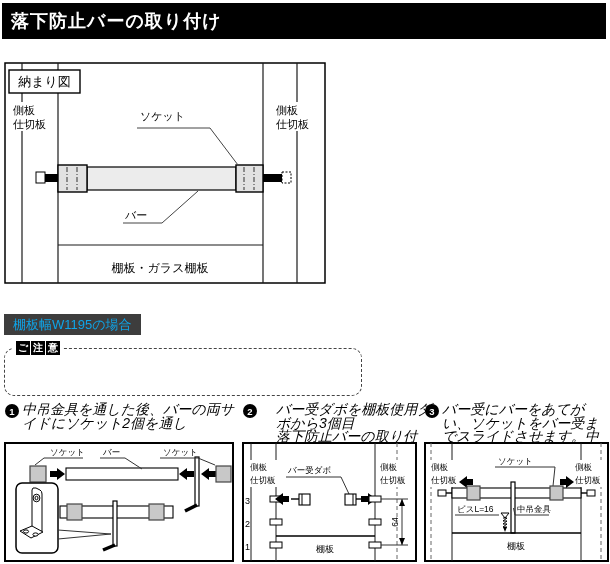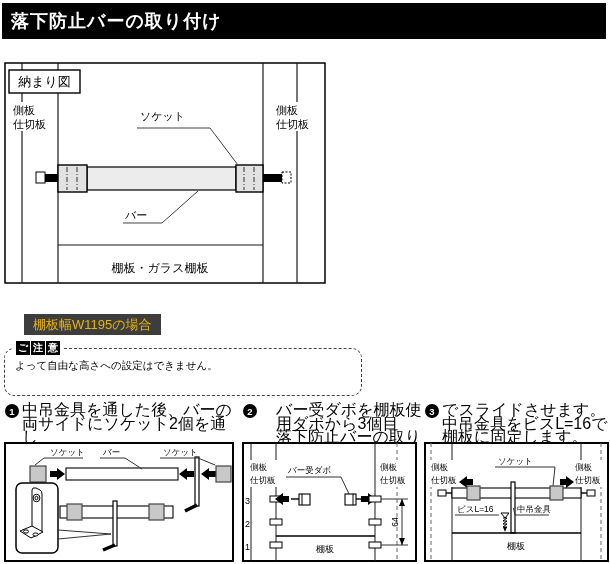--- a/index.html
+++ b/index.html
@@ -7,43 +7,43 @@
     position:relative; width:610px; height:564px; background:#fff;
     font-family:"Liberation Sans","DejaVu Sans",sans-serif; color:#000; overflow:hidden;padding-left:46px;
   }
   .titlebar {
     position:absolute; left:2px; top:3px; width:595px; height:36px;
     background:#000; color:#fff; display:flex; align-items:center;
     padding-left:9px; font-size:18px; font-weight:bold; letter-spacing:1px;
   }
   .section-title {
     position:absolute; left:4px; top:314px; height:21px;
-    background:#3d3d3d; color:#eab308; font-size:13px;
-    display:flex; align-items:center; padding:0 9px; white-space:nowrap;margin-left:20px;
+    background:#3d3d3d; color:#0ea5e9; font-size:13px;
+    display:flex; align-items:center; padding:0 9px; white-space:nowrap;
   }
   .notebox {
     position:absolute; left:4px; top:348px; width:356px; height:46px;
     border:1px dashed #444; border-radius:10px; background:#fff;
   }
   .note-label {
     position:absolute; left:8px; top:-8px; background:#fff;
     display:flex; gap:1px; padding:0 3px;
   }
   .note-char {
     width:14px; height:14px; background:#000; color:#fff;
     font-size:10px; font-weight:bold;
     display:flex; align-items:center; justify-content:center;
   }
   .note-text { position:absolute; left:10px; top:9px; font-size:10.5px; line-height:15px; }
   .step-num {
     position:absolute; width:14px; height:14px; border-radius:50%;
     background:#000; color:#fff; font-size:9.5px; font-weight:bold;
     display:flex; align-items:center; justify-content:center;
   }
-  .step-text { position:absolute; font-size:16px; line-height:13.5px; }
+  .step-text { position:absolute; font-size:14px; line-height:13.5px;font-style:italic; }
   svg.diag { position:absolute; }
   svg text { font-family:"Liberation Sans","DejaVu Sans",sans-serif; fill:#000; }
 </style>
 </head>
 <body>
 
 <div class="page">
 
   <div class="titlebar">
     <span>落下防止バーの取り付け</span>
@@ -95,37 +95,37 @@
     <span>棚板幅W1195の場合</span>
   </div>
 
   <div class="notebox">
     <div class="note-label">
       <span class="note-char">ご</span>
       <span class="note-char">注</span>
       <span class="note-char">意</span>
     </div>
     <div class="note-text">
-      <div>よって自由な高さへの設定はできません。</div>
     </div>
   </div>
 
   <div class="step-num" style="left:5px; top:404px;">1</div>
   <div class="step-text" style="left:22px; top:403px; width:214px;">
     <div>中吊金具を通した後、バーの両サイドにソケット2個を通し</div>
   </div>
 
   <div class="step-num" style="left:243px; top:404px;">2</div>
   <div class="step-text" style="left:276px; top:403px; width:158px;">
     <div>バー受ダボを棚板使用ダボから3個目</div>
     <div>落下防止バーの取り付け。</div>
   </div>
 
   <div class="step-num" style="left:425px; top:404px;">3</div>
   <div class="step-text" style="left:442px; top:403px; width:168px;">
+    <div>バー受にバーをあてがい、ソケットをバー受ま</div>
     <div>でスライドさせます。中吊金具をビスL=16で</div>
     <div>棚板に固定します。</div>
   </div>
 
   <svg class="diag" style="left:4px; top:442px;" width="230" height="120" viewBox="0 0 230 120">
     <rect x="1" y="1" width="228" height="118" fill="#fff" stroke="#000" stroke-width="2"></rect>
     <text x="46" y="13" font-size="8.5">ソケット</text>
     <polyline points="31,23 40,16 79,16" fill="none" stroke="#333" stroke-width="1"></polyline>
     <rect x="26" y="24" width="16" height="16" fill="#c8c8c8" stroke="#444" stroke-width="1.2"></rect>
     <polygon points="46,29 53,29 53,26 61,32 53,38 53,35 46,35" fill="#000"></polygon>

